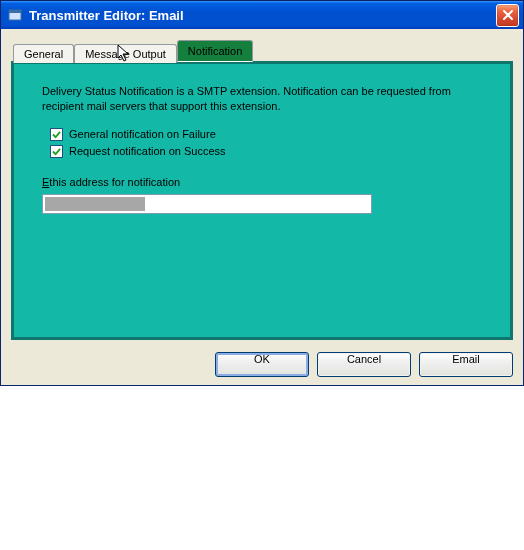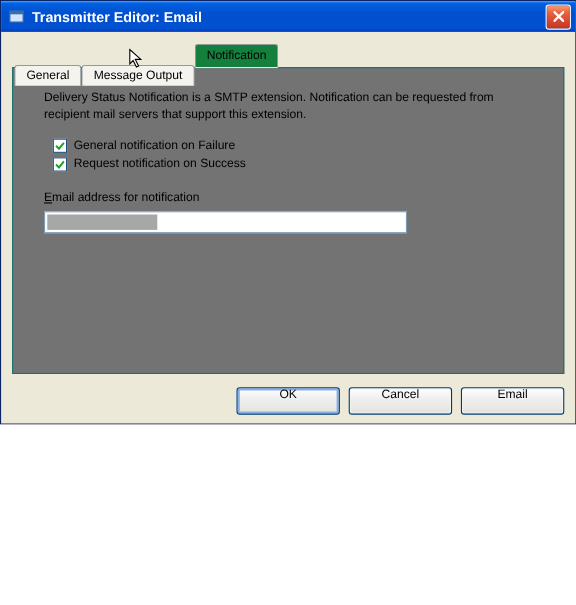--- a/index.html
+++ b/index.html
@@ -66,21 +66,21 @@
   }
   .tab {
     border: 1px solid #919b9c;
     border-bottom: none;
     background: #f4f3ee;
     padding: 3px 10px 3px 10px;
     margin-right: 0px;
     border-top-left-radius: 3px;
     border-top-right-radius: 3px;
     position: relative;
-    top: 17px;
+    top: 2px;
     color: #000;
   }
   .tab.inactive {
     background: #f4f3ee;
   }
   .tab.active {
     background: #15803d;
     border-bottom: 1px solid #fcfcfe;
     z-index: 3;
     padding-top: 4px;
@@ -89,22 +89,22 @@
   }
   .tab-cursor {
     position: absolute;
     left: 106px;
     top: 5px;
     pointer-events: none;
     z-index: 10;
   }
   .tab-panel {
     flex: 1;
-    border: 1px solid #0f766e;
-    background: #737373;
+    border: 3px solid #0f766e;
+    background: #14b8a6;
     box-sizing: border-box;
     padding: 20px 28px 8px 28px;
     position: relative;
     z-index: 1;
   }
   .desc-text {
     color: #000000;
     line-height: 1.35;
     margin-bottom: 14px;
   }
@@ -212,21 +212,21 @@
 
       <div class="checkbox-row">
         <span class="checkbox-box">
           <svg viewBox="0 0 10 10">
               <path d="M1 5 L4 8 L9 2" fill="none" stroke="#21a121" stroke-width="2"></path>
             </svg>
         </span>
         <span>Request notification on Success</span>
       </div>
 
-      <div class="section-label"><span class="u">E</span><span>mail address for notification</span></div>
+      <div class="section-label"><span class="u">E</span><span>this address for notification</span></div>
 
       <div class="text-input">
         <span class="sel"></span>
       </div>
 
     </div>
 
     <div class="button-row">
       <div class="btn default">
           <span>OK</span>

